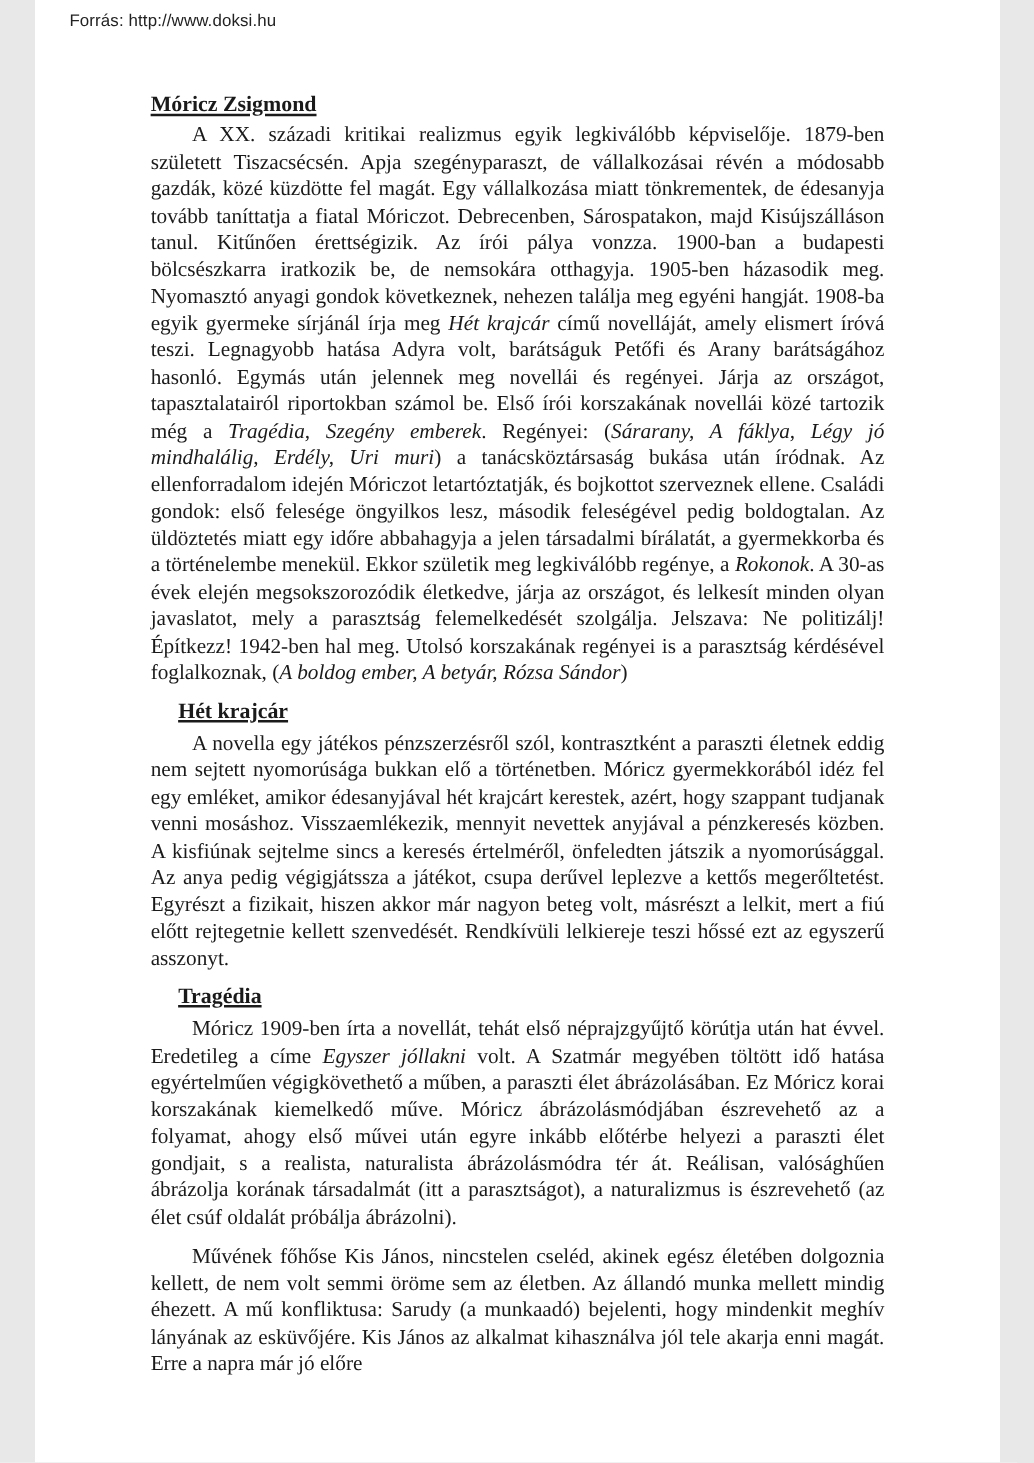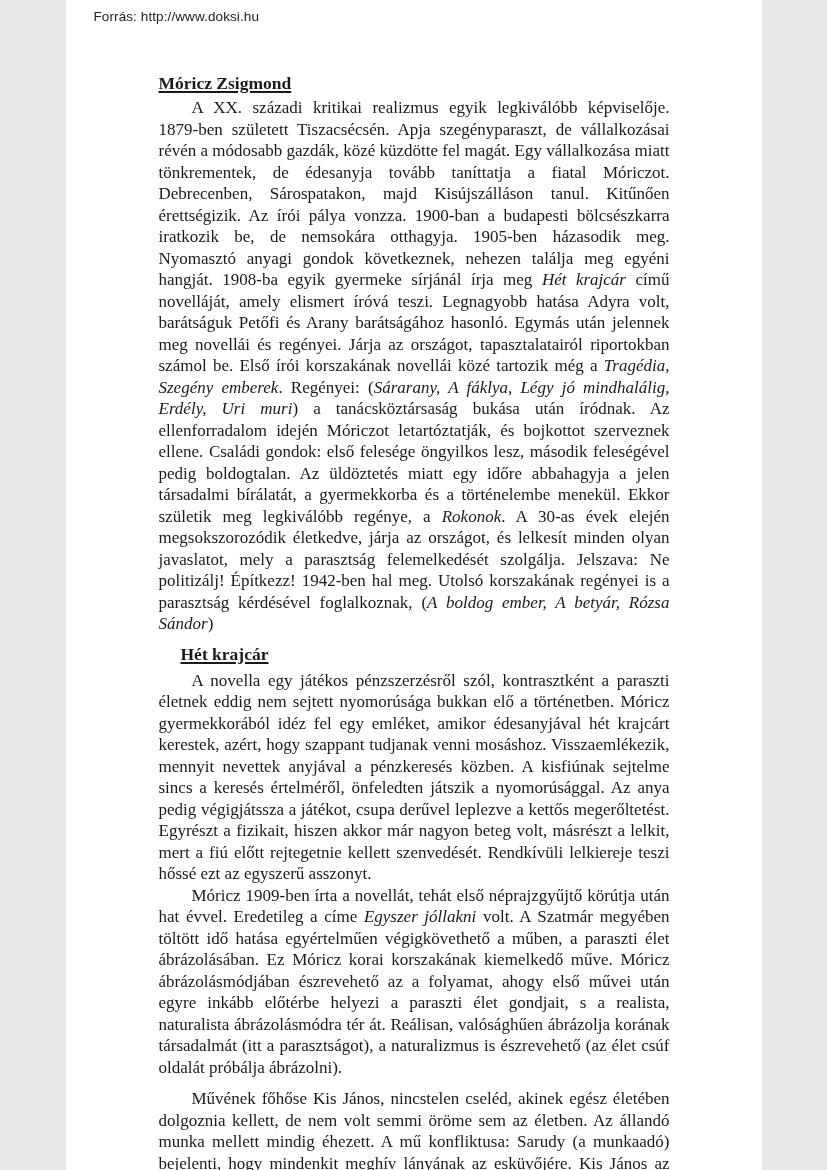--- a/index.html
+++ b/index.html
@@ -2,21 +2,21 @@
 <html lang="hu"><head>
 <meta charset="utf-8">
 <style>
   html, body {
     margin: 0;
     padding: 0;
     background: #e8e8e8;
   }
   .page {
     position: relative;
-    width: 696px;
+    width: 772px;
     height: 1170px;
     margin: 0 auto;
     background: #ffffff;
     color: #1a1a1a;
     overflow: hidden;
     font-family: "Liberation Serif", "DejaVu Serif", serif;
   }
   .source {
     position: absolute;
     top: 9px;
@@ -79,17 +79,20 @@
       <span class="u">Móricz Zsigmond</span>
     </div>
     <p><span>A XX. századi kritikai realizmus egyik legkiválóbb képviselője. 1879-ben született Tiszacsécsén. Apja szegényparaszt, de vállalkozásai révén a módosabb gazdák, közé küzdötte fel magát. Egy vállalkozása miatt tönkrementek, de édesanyja tovább taníttatja a fiatal Móriczot. Debrecenben, Sárospatakon, majd Kisújszálláson tanul. Kitűnően érettségizik. Az írói pálya vonzza. 1900-ban a budapesti bölcsészkarra iratkozik be, de nemsokára otthagyja. 1905-ben házasodik meg. Nyomasztó anyagi gondok következnek, nehezen találja meg egyéni hangját. 1908-ba egyik gyermeke sírjánál írja meg </span><i>Hét krajcár</i><span> című novelláját, amely elismert íróvá teszi. Legnagyobb hatása Adyra volt, barátságuk Petőfi és Arany barátságához hasonló. Egymás után jelennek meg novellái és regényei. Járja az országot, tapasztalatairól riportokban számol be. Első írói korszakának novellái közé tartozik még a </span><i>Tragédia, Szegény emberek</i><span>. Regényei: (</span><i>Sárarany, A fáklya, Légy jó mindhalálig, Erdély, Uri muri</i><span>) a tanácsköztársaság bukása után íródnak. Az ellenforradalom idején Móriczot letartóztatják, és bojkottot szerveznek ellene. Családi gondok: első felesége öngyilkos lesz, második feleségével pedig boldogtalan. Az üldöztetés miatt egy időre abbahagyja a jelen társadalmi bírálatát, a gyermekkorba és a történelembe menekül. Ekkor születik meg legkiválóbb regénye, a </span><i>Rokonok</i><span>. A 30-as évek elején megsokszorozódik életkedve, járja az országot, és lelkesít minden olyan javaslatot, mely a parasztság felemelkedését szolgálja. Jelszava: Ne politizálj! Építkezz! 1942-ben hal meg. Utolsó korszakának regényei is a parasztság kérdésével foglalkoznak, (</span><i>A boldog ember, A betyár, Rózsa Sándor</i><span>)</span></p>
 
 
     <div class="heading h-sub">
       <span class="u">Hét krajcár</span>
     </div>
     <p><span>A novella egy játékos pénzszerzésről szól, kontrasztként a paraszti életnek eddig nem sejtett nyomorúsága bukkan elő a történetben. Móricz gyermekkorából idéz fel egy emléket, amikor édesanyjával hét krajcárt kerestek, azért, hogy szappant tudjanak venni mosáshoz. Visszaemlékezik, mennyit nevettek anyjával a pénzkeresés közben. A kisfiúnak sejtelme sincs a keresés értelméről, önfeledten játszik a nyomorúsággal. Az anya pedig végigjátssza a játékot, csupa derűvel leplezve a kettős megerőltetést. Egyrészt a fizikait, hiszen akkor már nagyon beteg volt, másrészt a lelkit, mert a fiú előtt rejtegetnie kellett szenvedését. Rendkívüli lelkiereje teszi hőssé ezt az egyszerű asszonyt.</span></p>
 
+    <div class="heading h-sub">
+      <span class="u">Tragédia</span>
+    </div>
     <p><span>Móricz 1909-ben írta a novellát, tehát első néprajzgyűjtő körútja után hat évvel. Eredetileg a címe </span><i>Egyszer jóllakni</i><span> volt. A Szatmár megyében töltött idő hatása egyértelműen végigkövethető a műben, a paraszti élet ábrázolásában. Ez Móricz korai korszakának kiemelkedő műve. Móricz ábrázolásmódjában észrevehető az a folyamat, ahogy első művei után egyre inkább előtérbe helyezi a paraszti élet gondjait, s a realista, naturalista ábrázolásmódra tér át. Reálisan, valósághűen ábrázolja korának társadalmát (itt a parasztságot), a naturalizmus is észrevehető (az élet csúf oldalát próbálja ábrázolni).</span></p>
     <p class="p-gap"><span>Művének főhőse Kis János, nincstelen cseléd, akinek egész életében dolgoznia kellett, de nem volt semmi öröme sem az életben. Az állandó munka mellett mindig éhezett. A mű konfliktusa: Sarudy (a munkaadó) bejelenti, hogy mindenkit meghív lányának az esküvőjére. Kis János az alkalmat kihasználva jól tele akarja enni magát. Erre a napra már jó előre</span></p>
 
   </div>
 </div>
 
 </body></html>

